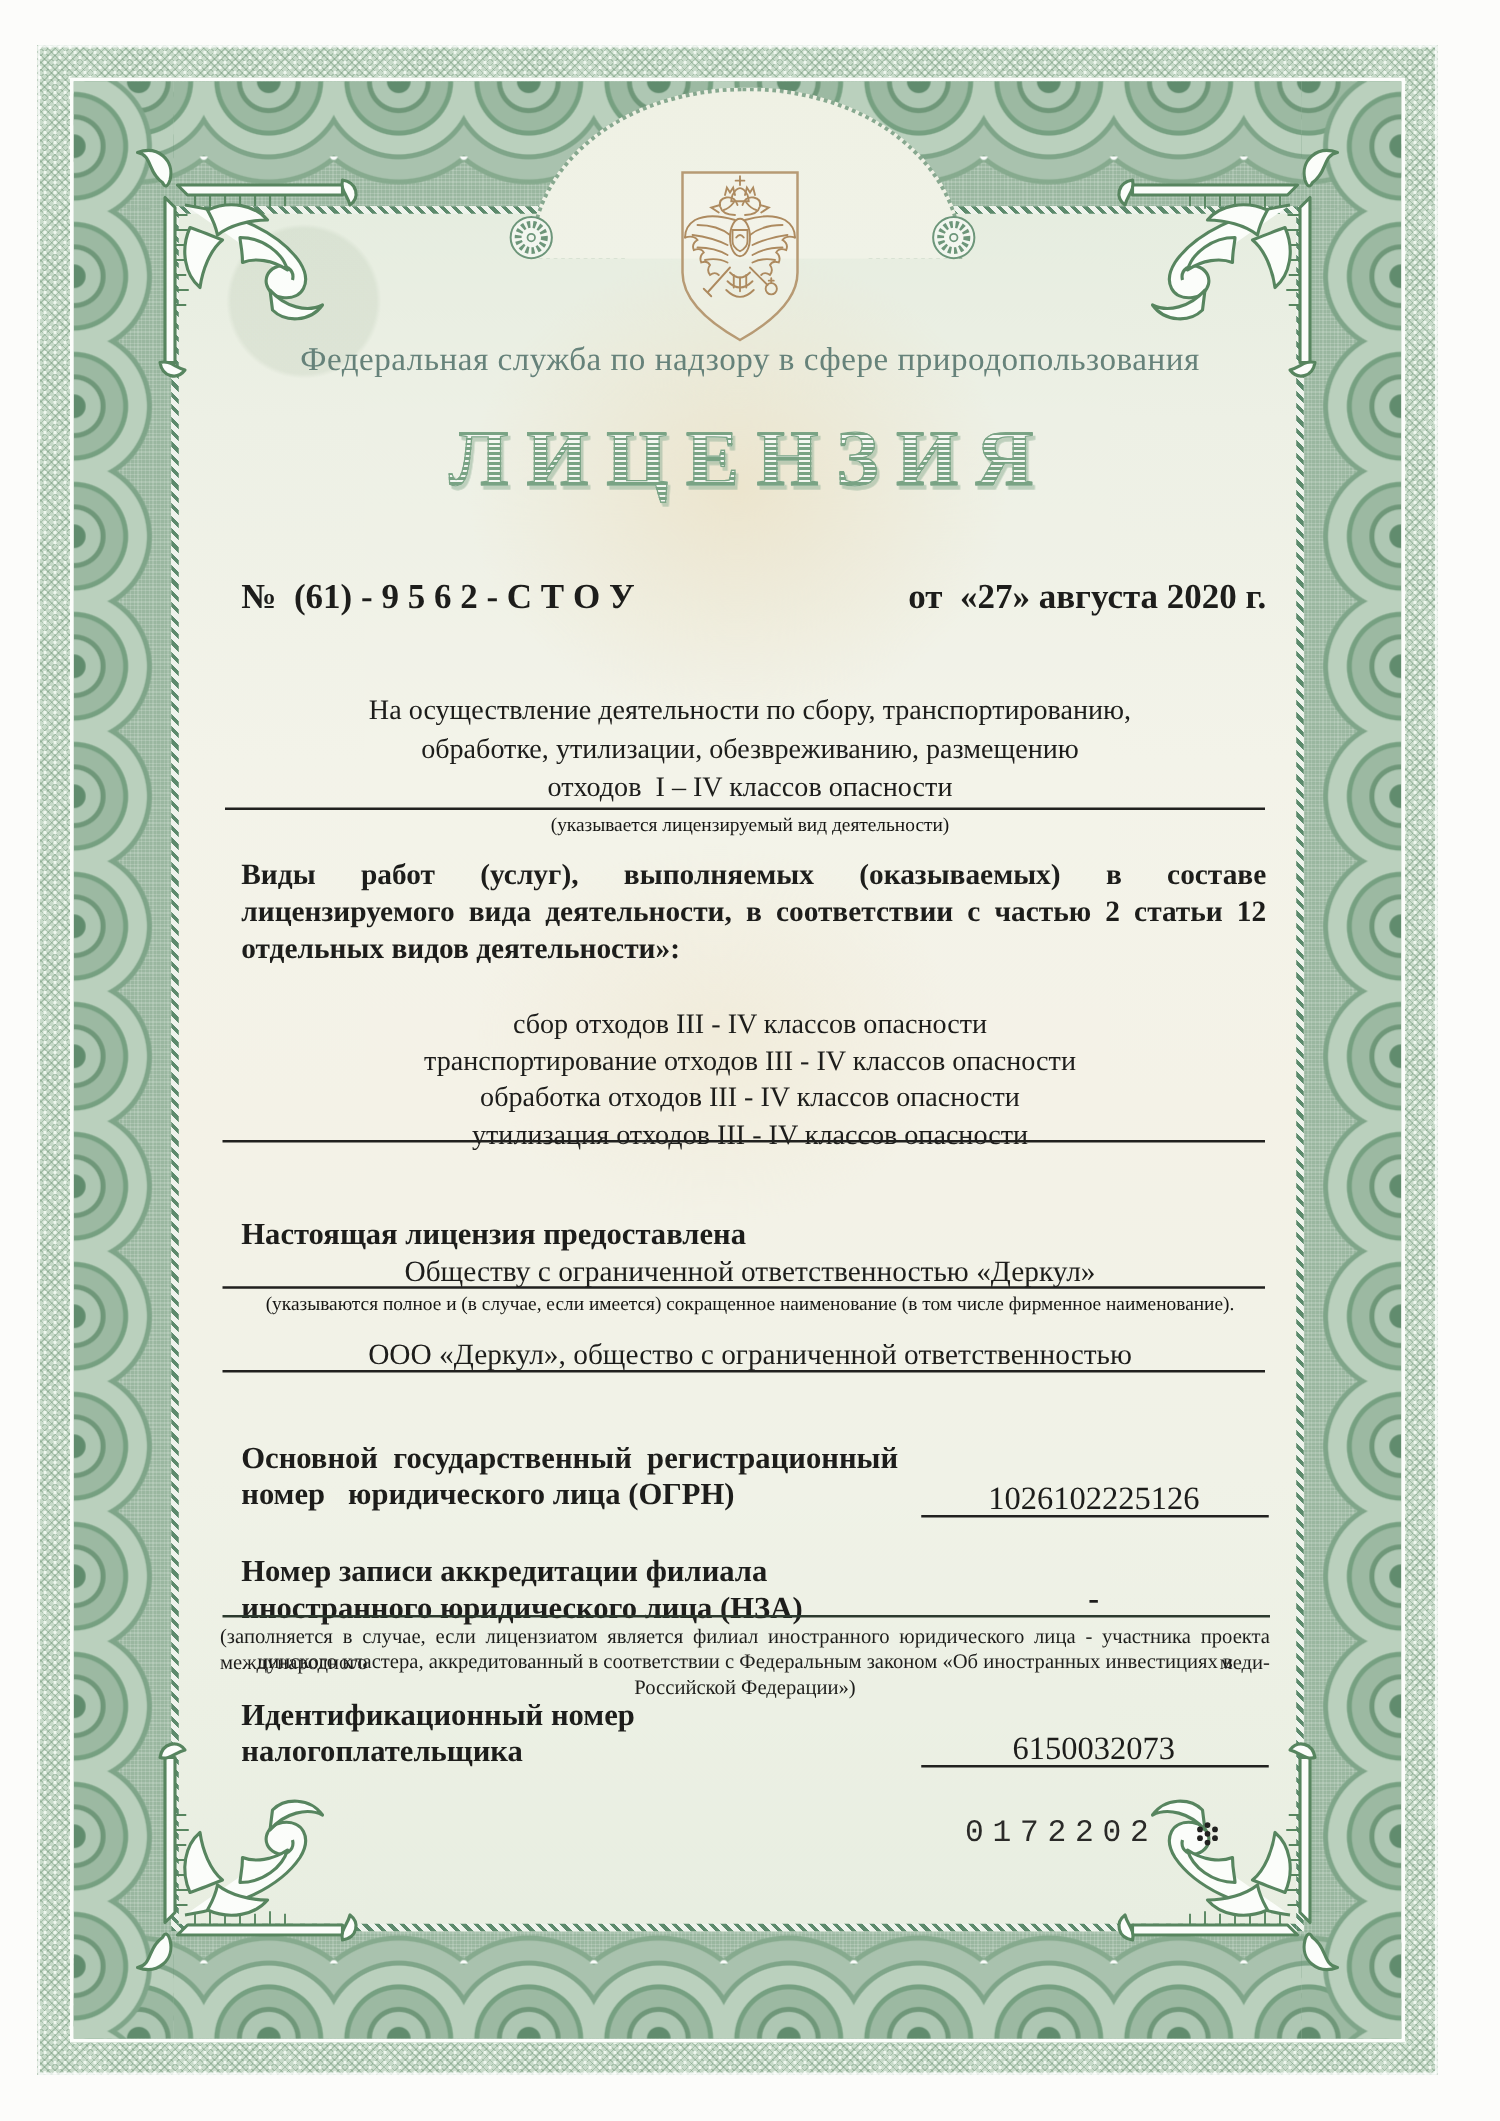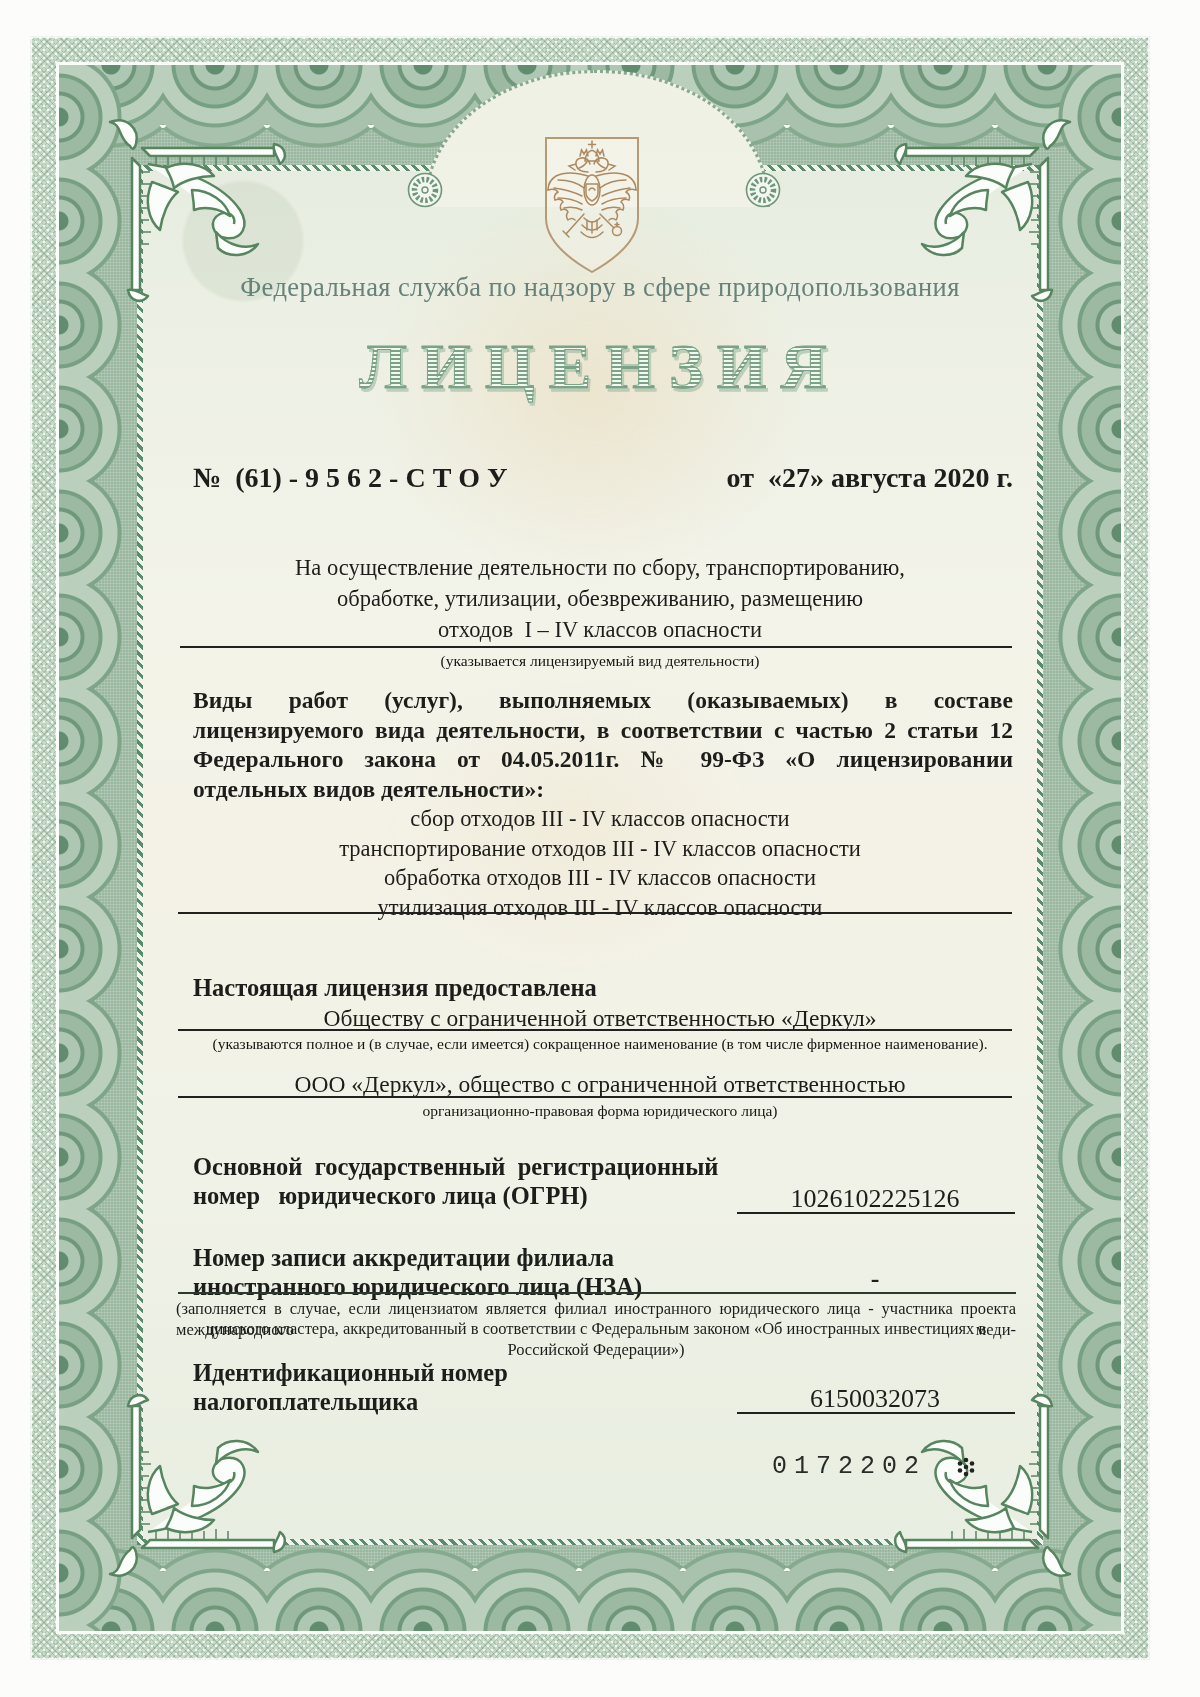--- a/index.html
+++ b/index.html
@@ -232,39 +232,37 @@
     <div>На осуществление деятельности по сбору, транспортированию,</div>
     <div>обработке, утилизации, обезвреживанию, размещению</div>
     <div class="pre">отходов  I – IV классов опасности</div>
   </div>
   <div class="rule r1"></div>
   <div class="center cap c1">(указывается лицензируемый вид деятельности)</div>
 
   <div class="t-works">
     <div class="just">Виды работ (услуг), выполняемых (оказываемых) в составе</div>
     <div class="just">лицензируемого вида деятельности, в соответствии с частью 2 статьи 12</div>
-    <div class="just">Федерального закона от 04.05.2011г. № 99-ФЗ «О лицензировании</div>
     <div>отдельных видов деятельности»:</div>
   </div>
   <div class="center t-items">
     <div>сбор отходов III - IV классов опасности</div>
     <div>транспортирование отходов III - IV классов опасности</div>
     <div>обработка отходов III - IV классов опасности</div>
     <div>утилизация отходов III - IV классов опасности</div>
   </div>
   <div class="rule r2"></div>
 
   <div class="lft t-grantlabel">Настоящая лицензия предоставлена</div>
   <div class="center t-grantname">Обществу с ограниченной ответственностью «Деркул»</div>
   <div class="rule r3"></div>
   <div class="center cap c3">(указываются полное и (в случае, если имеется) сокращенное наименование (в том числе фирменное наименование).</div>
 
   <div class="center t-legal">ООО «Деркул», общество с ограниченной ответственностью</div>
   <div class="rule r4"></div>
-  <div class="center cap c4">организационно-правовая форма юридического лица)</div>
 
   <div class="lbl t-ogrn">
     <div class="pre">Основной  государственный  регистрационный</div>
     <div class="pre">номер   юридического лица (ОГРН)</div>
   </div>
   <div class="val v-ogrn">1026102225126</div>
   <div class="rule r5"></div>
 
   <div class="lbl t-nza">
     <div>Номер записи аккредитации филиала</div>

